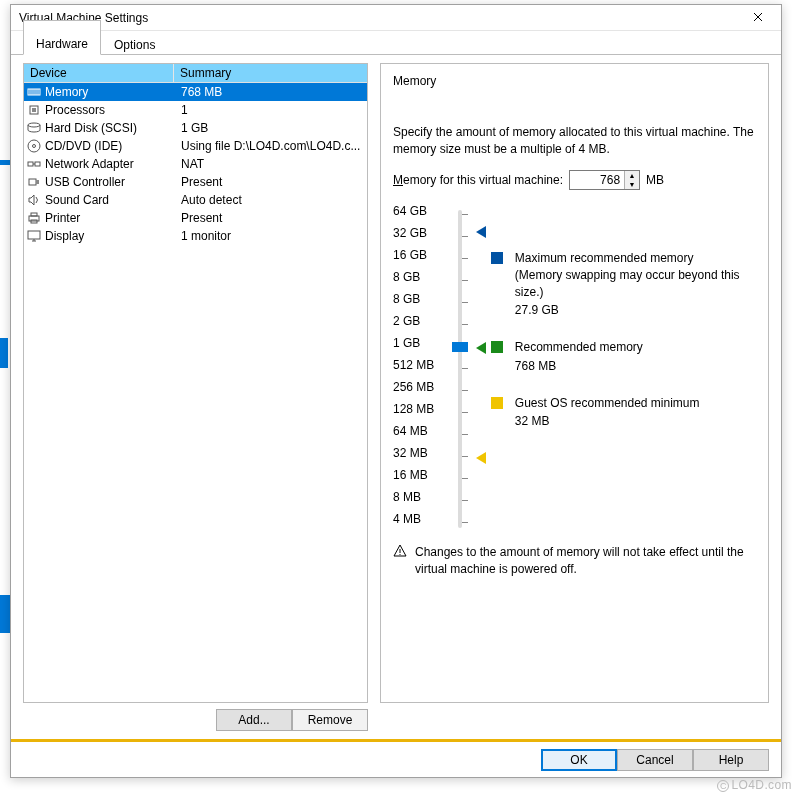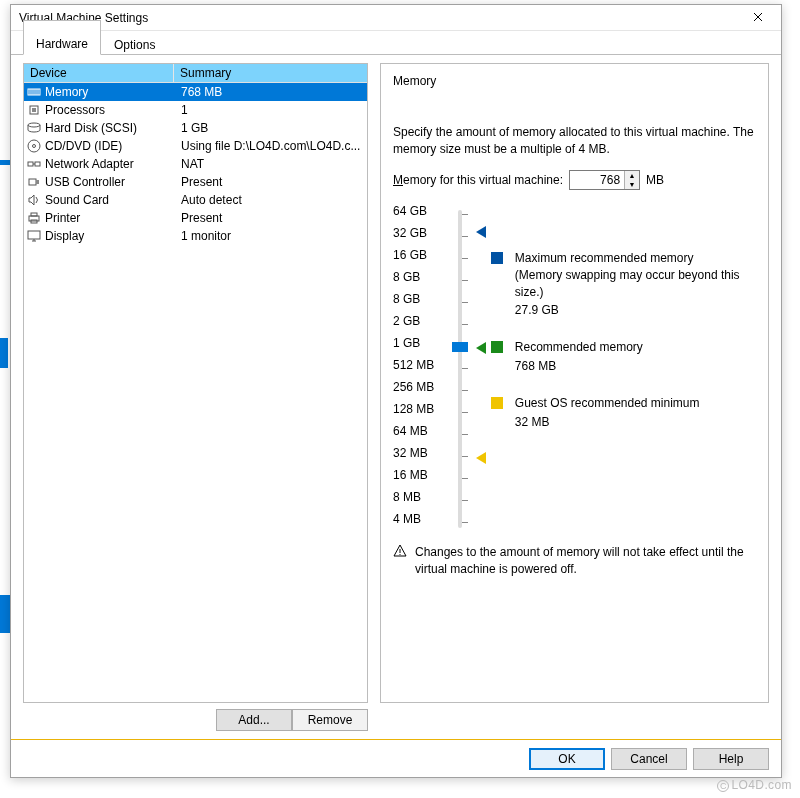--- a/index.html
+++ b/index.html
@@ -73,21 +73,21 @@
   .sw-green { background:#1a8a1a; }
   .sw-yellow { background:#f0c400; }
   .leg-text { font-size:12px; line-height:1.4; }
   .leg-text .sub { color:#000; }
   .leg-text .val { margin-top:2px; }
 
   .warning { display:flex; align-items:flex-start; gap:8px; margin-top:10px; font-size:12px; line-height:1.4; }
   .warning .wicon { width:14px; flex:0 0 14px; }
 
   
-  .footer { height:40px; border-top:1px solid #eab308; display:flex; align-items:center; justify-content:flex-end; gap:6px; padding-right:12px; }
+  .footer { height:40px; border-top:3px solid #eab308; display:flex; align-items:center; justify-content:flex-end; padding-right:12px; }
   .footer .btn { min-width:76px; }
   .btn.primary { border:2px solid #0078d7; background:#e5f1fb; }
 
   .watermark { position:absolute; right:8px; bottom:6px; color:#bbb; font-family: Arial, sans-serif; font-size:13px; letter-spacing:0.4px; pointer-events:none; z-index:10;}
   .watermark .circ { display:inline-block; border:1.2px solid #bbb; border-radius:50%; width:12px; height:12px; font-size:9px; text-align:center; line-height:11px; margin-right:2px; }
 </style>
 </head>
 <body>
 
 <div class="bg-left"></div>

